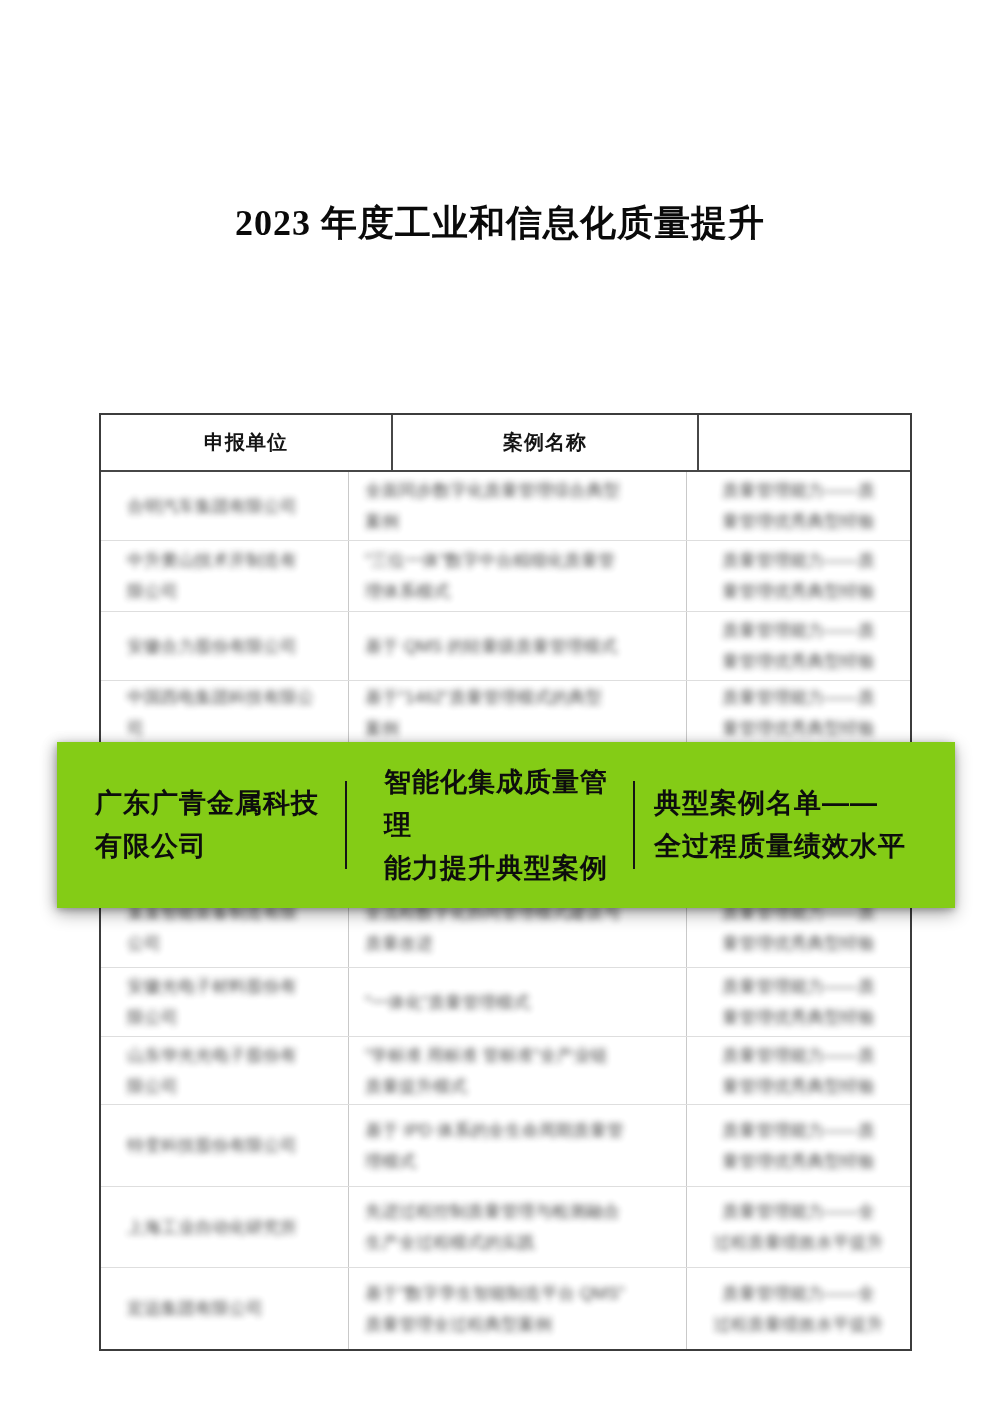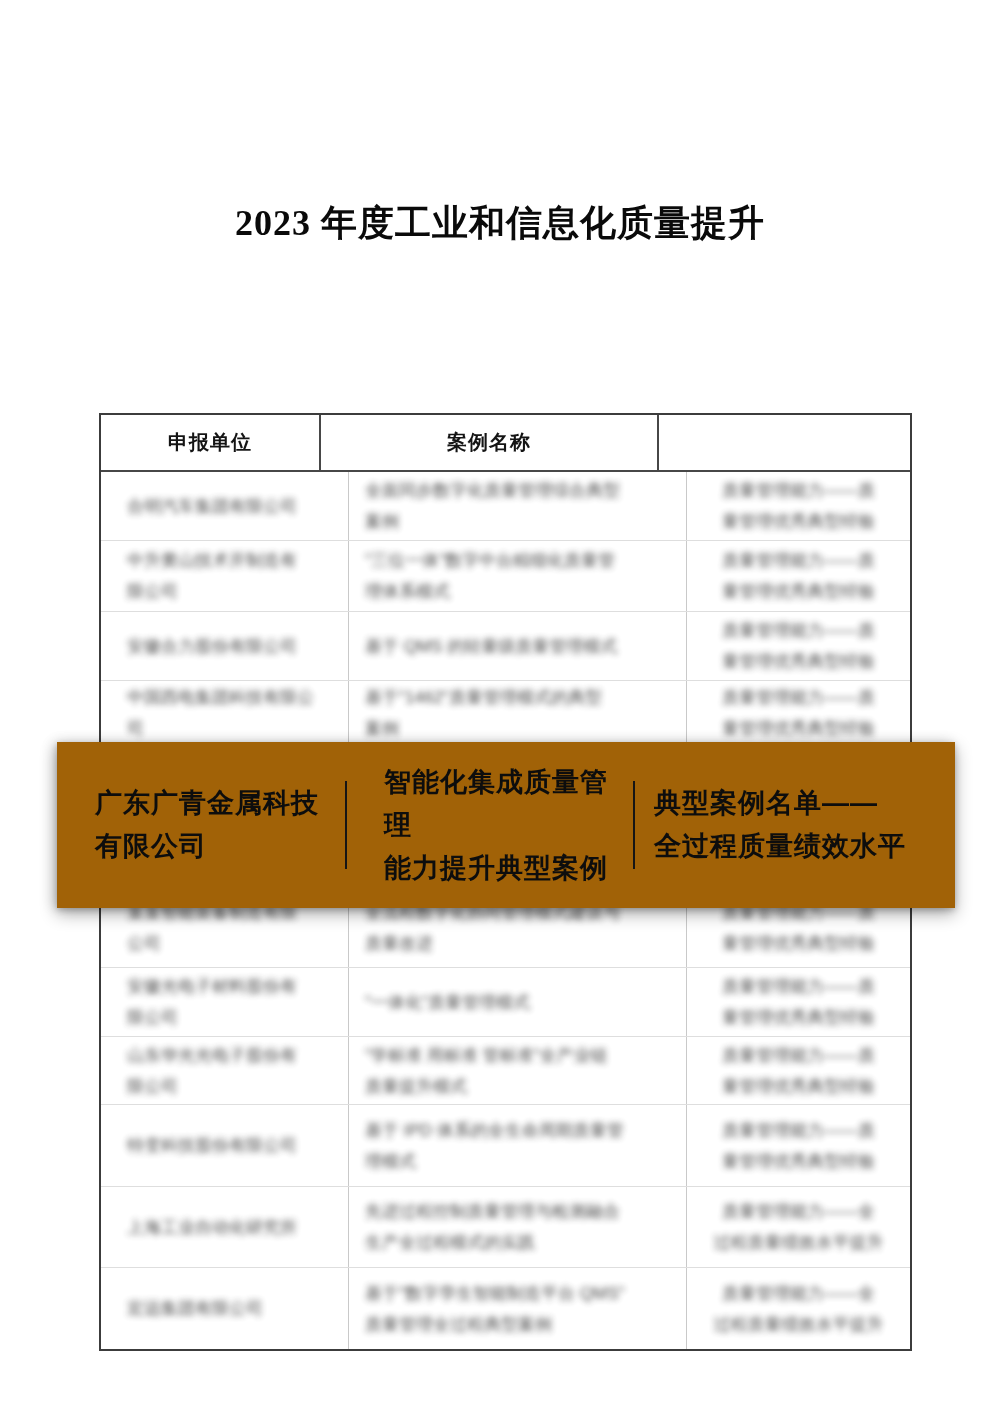--- a/index.html
+++ b/index.html
@@ -31,22 +31,22 @@
     border:2px solid #3c3c3c;
     box-sizing:border-box;
     background:#fff;
   }
   .thead{display:flex;height:55px;border-bottom:2px solid #474747;}
   .th{
     display:flex;align-items:center;justify-content:center;
     font-size:20px;font-weight:600;color:#141414;
     box-sizing:border-box;letter-spacing:1px;
   }
-  .th.c1{width:220px;border-right:2px solid #474747;}
-  .th.c2{width:338px;border-right:2px solid #474747;}
+  .th.c1{width:292px;border-right:2px solid #474747;}
+  .th.c2{width:306px;border-right:2px solid #474747;}
   .th.c3{flex:1;}
 
   .tr{display:flex;border-bottom:1px solid #dedede;overflow:hidden;}
   .tr:last-child{border-bottom:none;}
   .td{
     display:flex;align-items:center;
     box-sizing:border-box;
     font-size:17px;line-height:31px;color:#2e2e2e;
   }
   .td.c1{width:248px;border-right:1px solid #c9c9c9;padding-left:26px;padding-right:10px;}
@@ -68,21 +68,21 @@
 
   .blur-text{
     filter:blur(3.4px);
     white-space:pre-line;
     opacity:.88;
   }
 
   
   .overlay{
     position:absolute;left:57px;top:742px;width:898px;height:166px;
-    background:#a16207;
+    background:#84cc16;
     box-shadow:0 6px 16px rgba(0,0,0,.32), 0 2px 6px rgba(0,0,0,.18), -4px 0 12px rgba(0,0,0,.12);
     display:flex;align-items:center;
     z-index:5;
   }
   .o-cell{
     white-space:pre-line;
     font-size:27px;line-height:43px;font-weight:700;
     color:#0d0d0d;letter-spacing:1px;
     box-sizing:border-box;
   }

